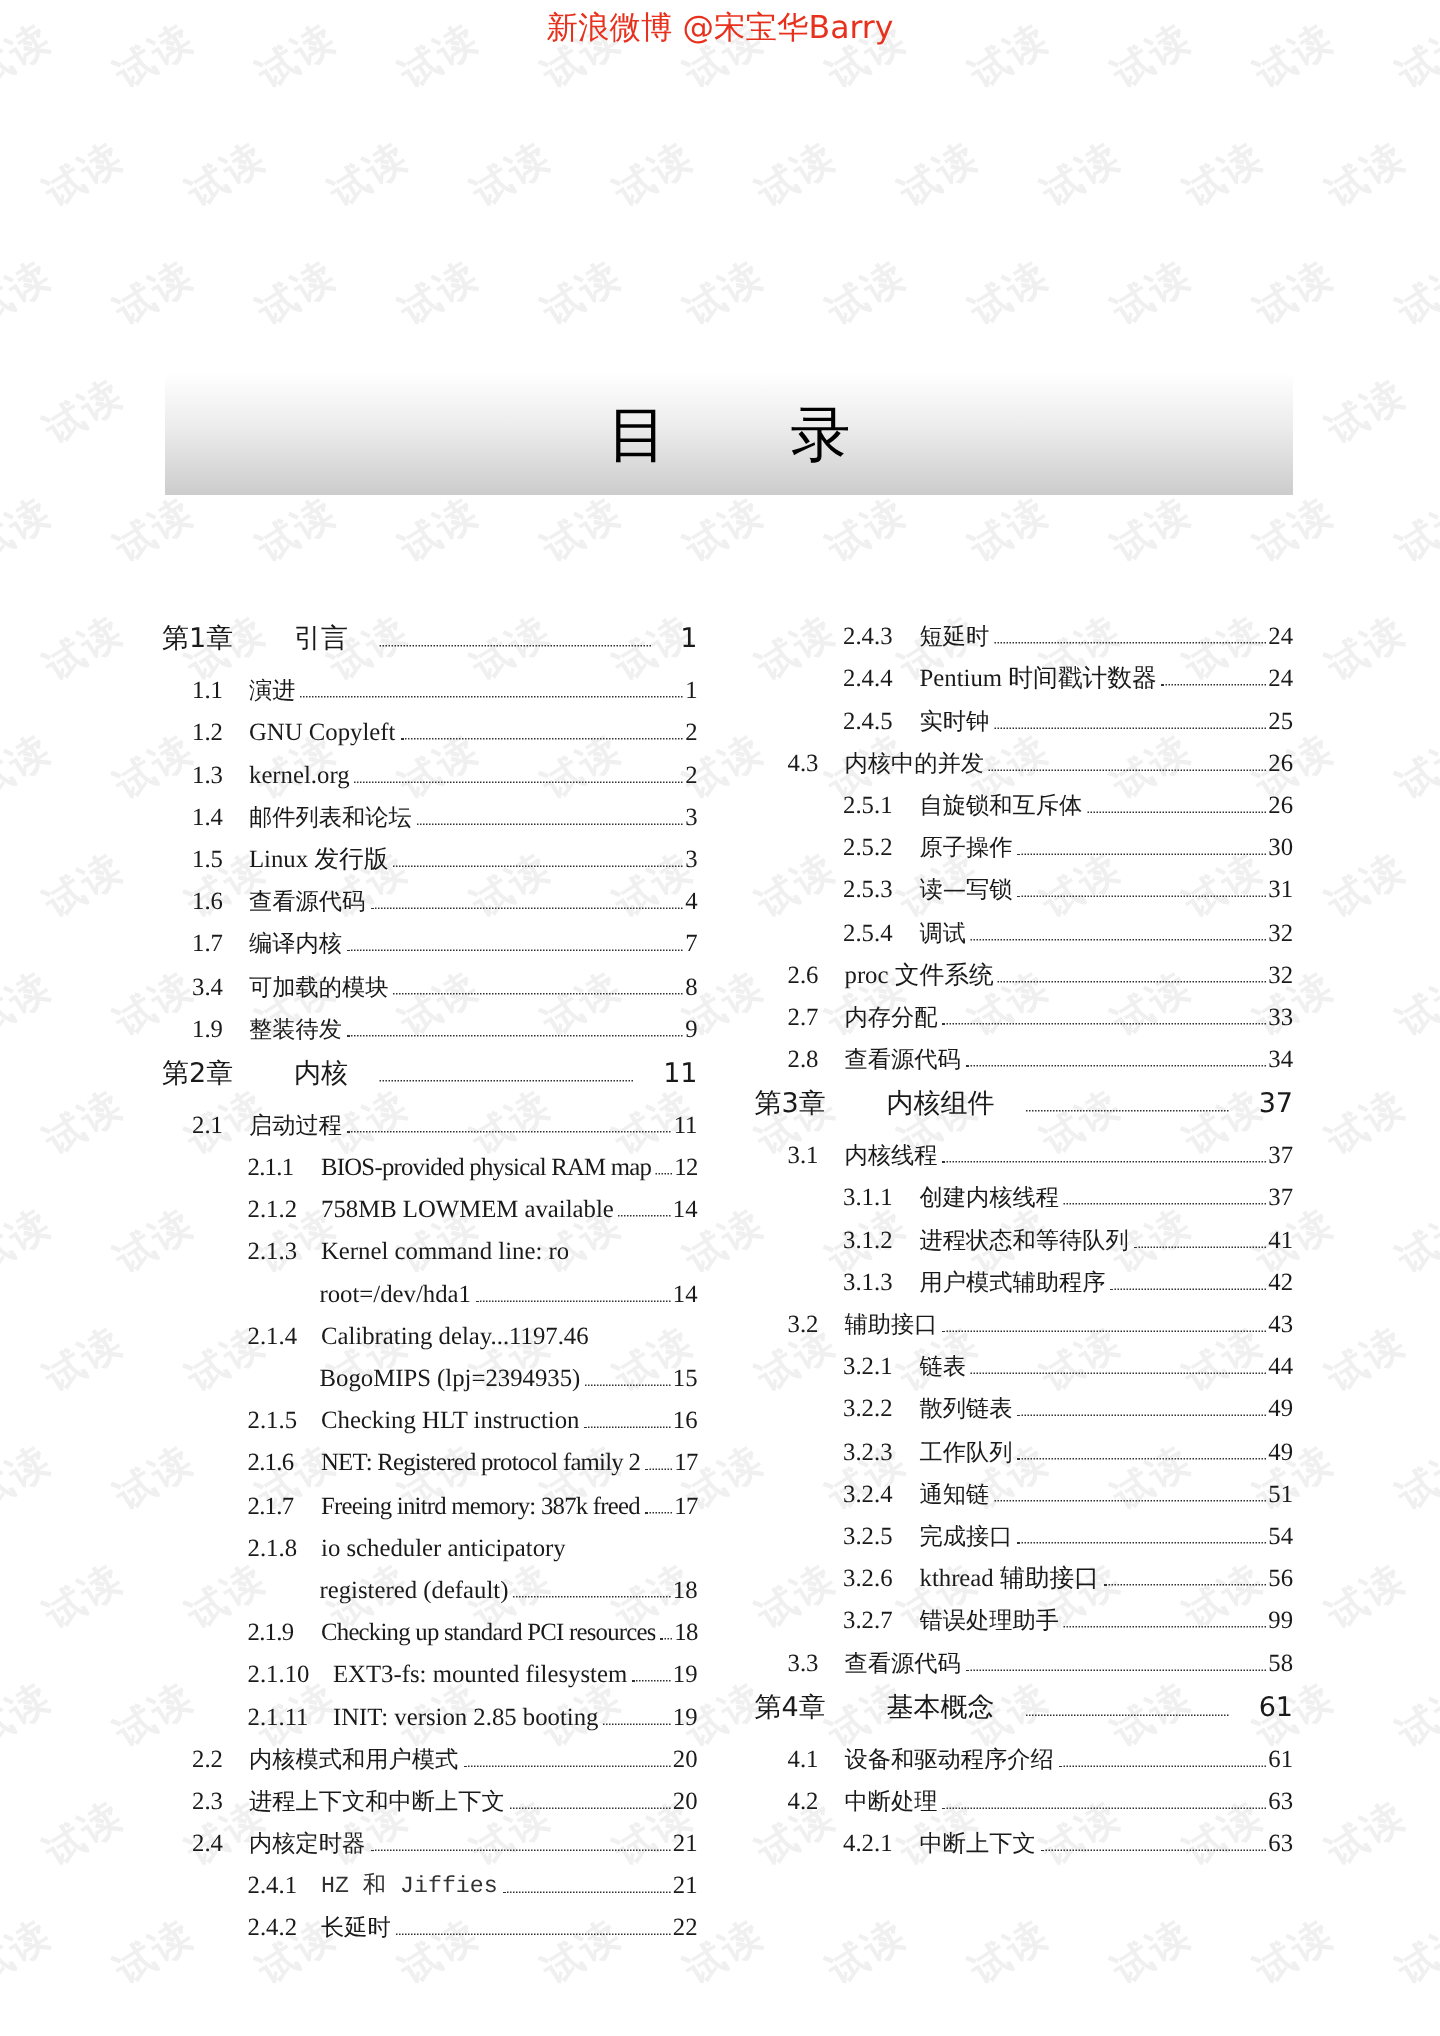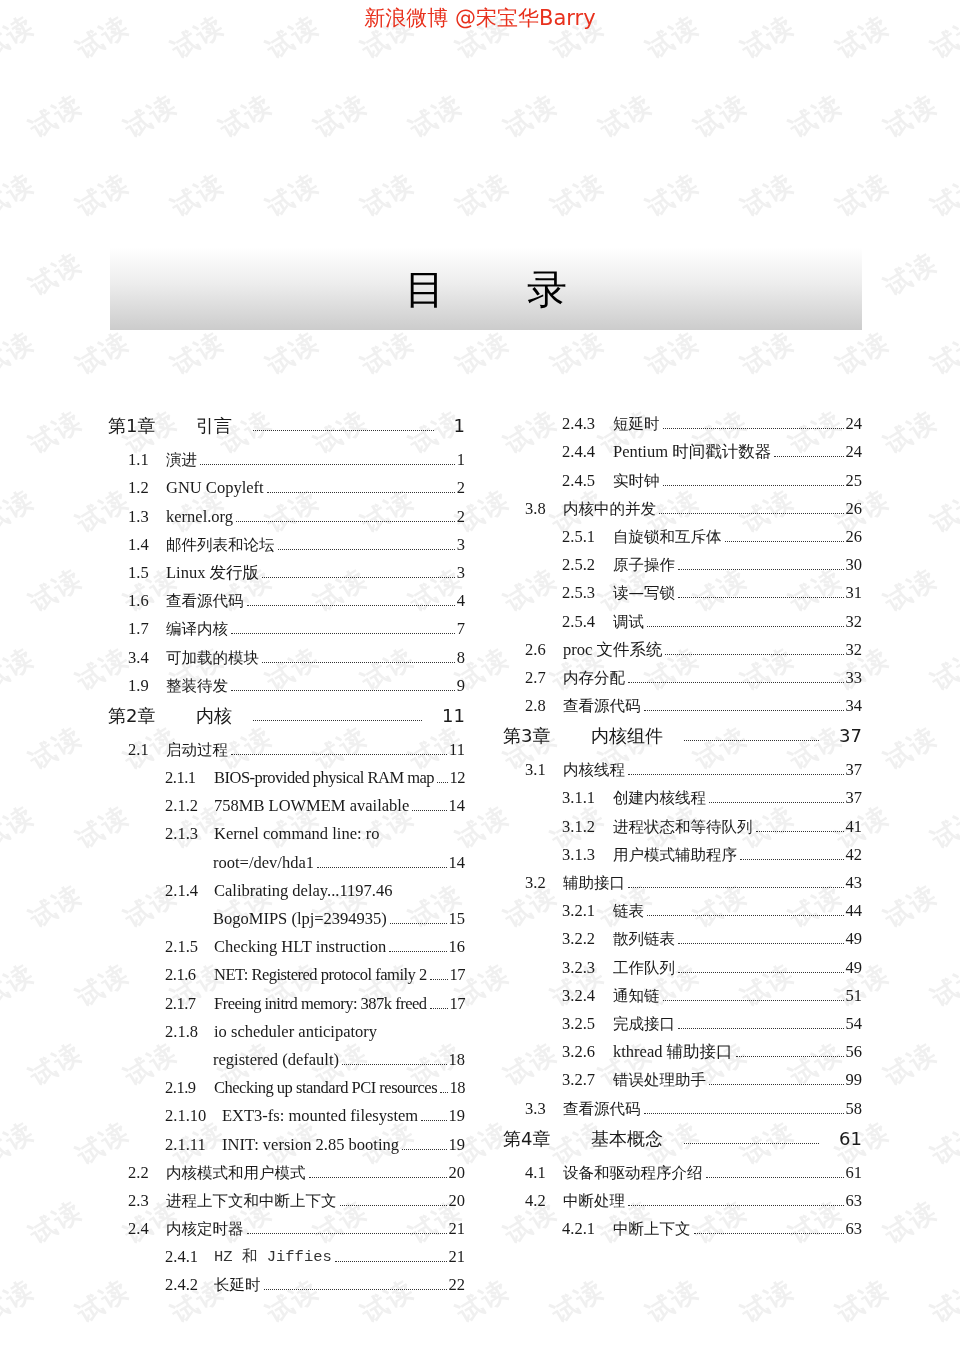--- a/index.html
+++ b/index.html
@@ -520,21 +520,21 @@
     <span class="dots"></span>
     <span class="page">24</span>
   </div>
   <div class="entry lvl2">
     <span class="num">2.4.5</span>
     <span class="label cjk">实时钟</span>
     <span class="dots"></span>
     <span class="page">25</span>
   </div>
   <div class="entry lvl1">
-    <span class="num">3.8</span>
+    <span class="num">4.3</span>
     <span class="label cjk">内核中的并发</span>
     <span class="dots"></span>
     <span class="page">26</span>
   </div>
   <div class="entry lvl2">
     <span class="num">2.5.1</span>
     <span class="label cjk">自旋锁和互斥体</span>
     <span class="dots"></span>
     <span class="page">26</span>
   </div>

